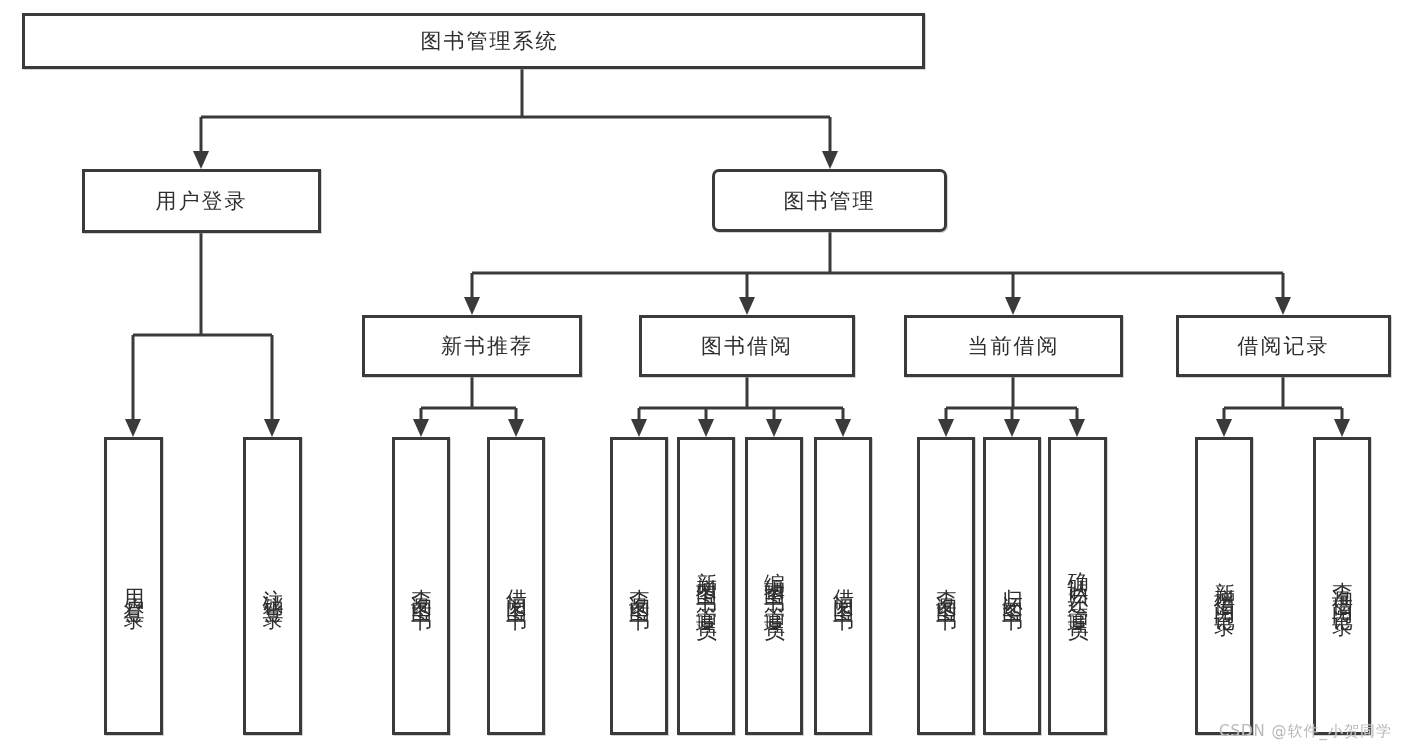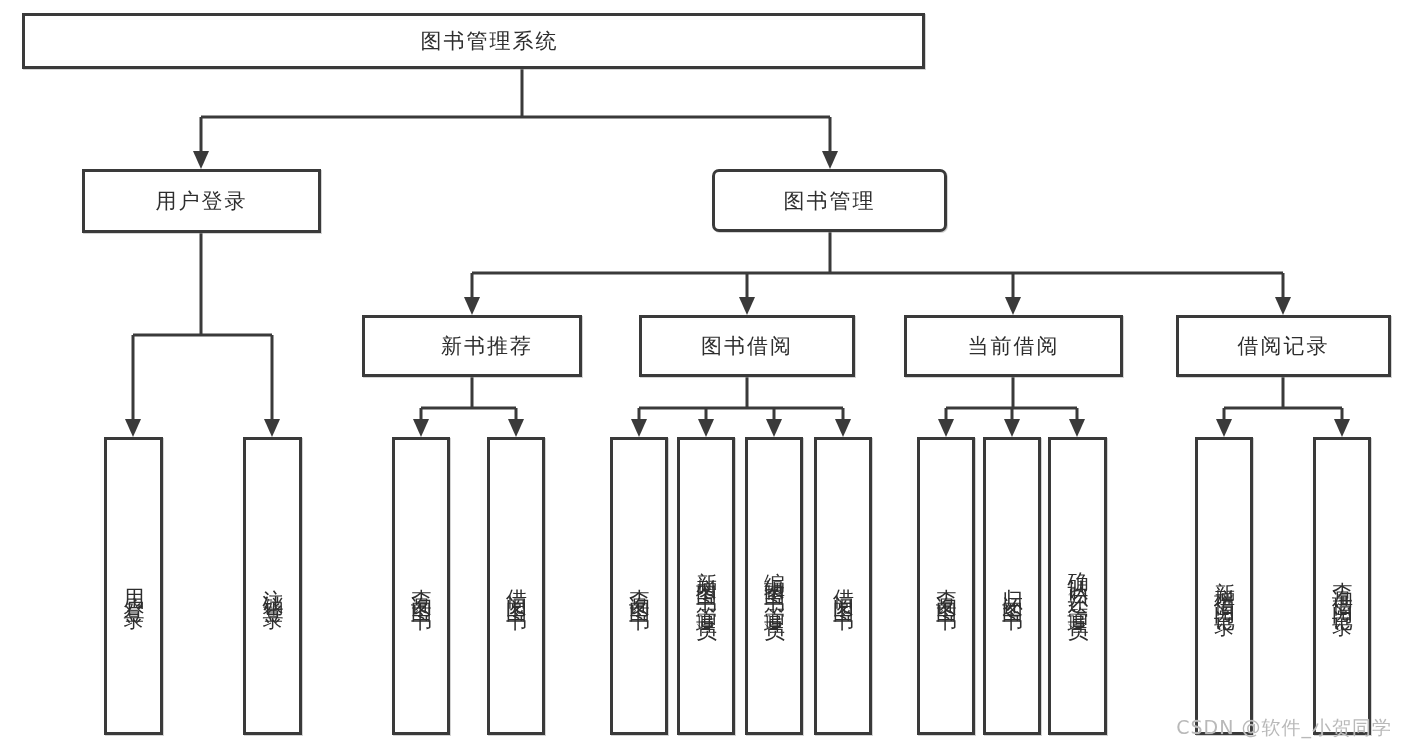--- a/index.html
+++ b/index.html
@@ -37,21 +37,21 @@
     text-orientation: mixed;
     letter-spacing: 7px;
     font-size: 21px;
     line-height: 1;
     max-height: 286px;
   }
   .watermark {
     position: absolute;
     right: 13px;
     bottom: 6px;
-    font-size: 19px;
+    font-size: 15px;
     letter-spacing: 1px;
     color: #b9b9b9;
     text-shadow: 0 0 1px rgba(255,255,255,.8);
   }
 </style>
 </head>
 <body>
 
 <div class="canvas">
 

